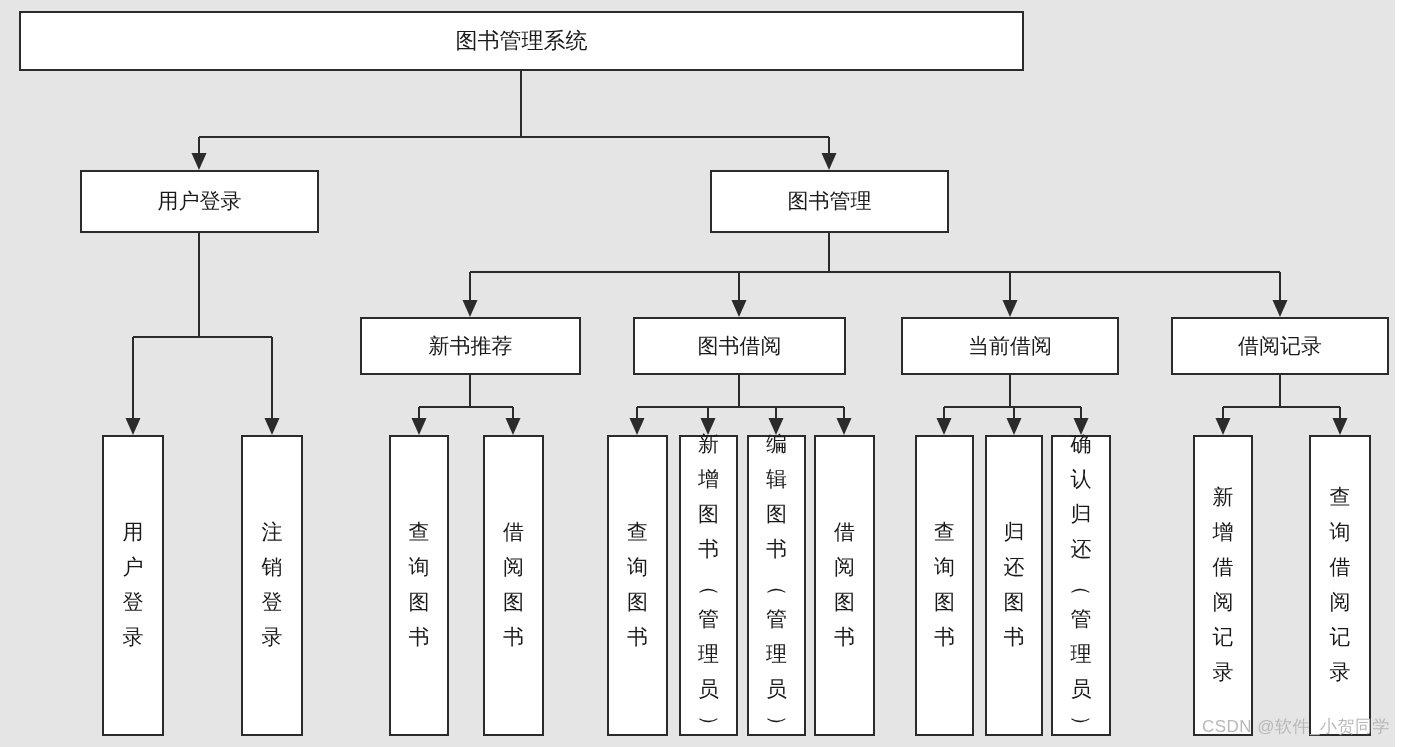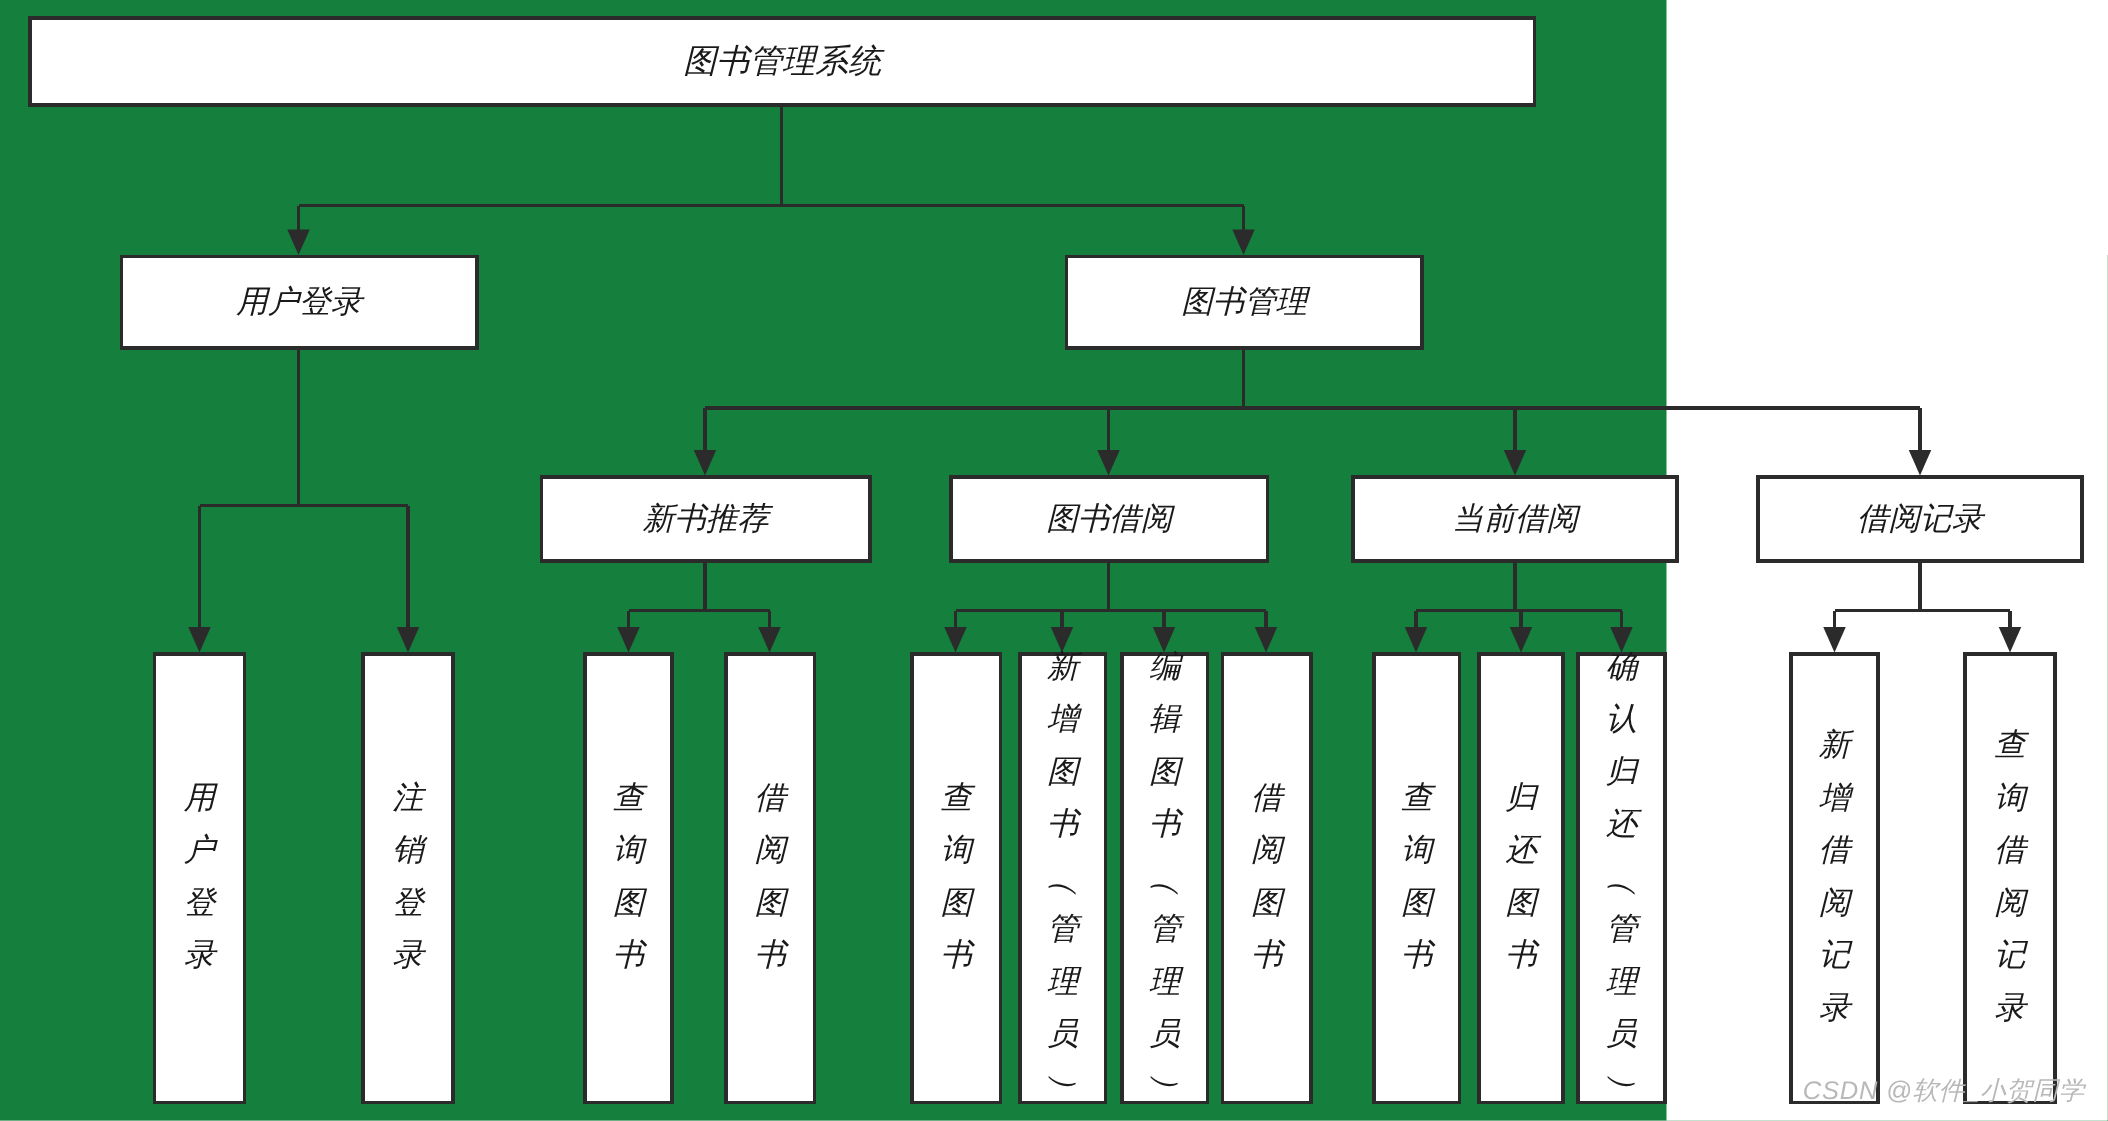--- a/index.html
+++ b/index.html
@@ -10,24 +10,23 @@
   }
   body {
     width: 1405px;
     height: 747px;
     font-family: "Liberation Sans", "DejaVu Sans", sans-serif;
     overflow: hidden;
     position: relative;
   }
   #diagram-root {
     position: relative;
-    width: 1111px;
+    width: 1395px;
     height: 747px;
-    background: #15803d;
-    font-style: italic;
+    background: #e5e5e5;
   }
   svg#flow-svg {
     position: absolute;
     left: 0;
     top: 0;
     width: 1405px;
     height: 747px;
     display: block;
   }
   .node-rect {

